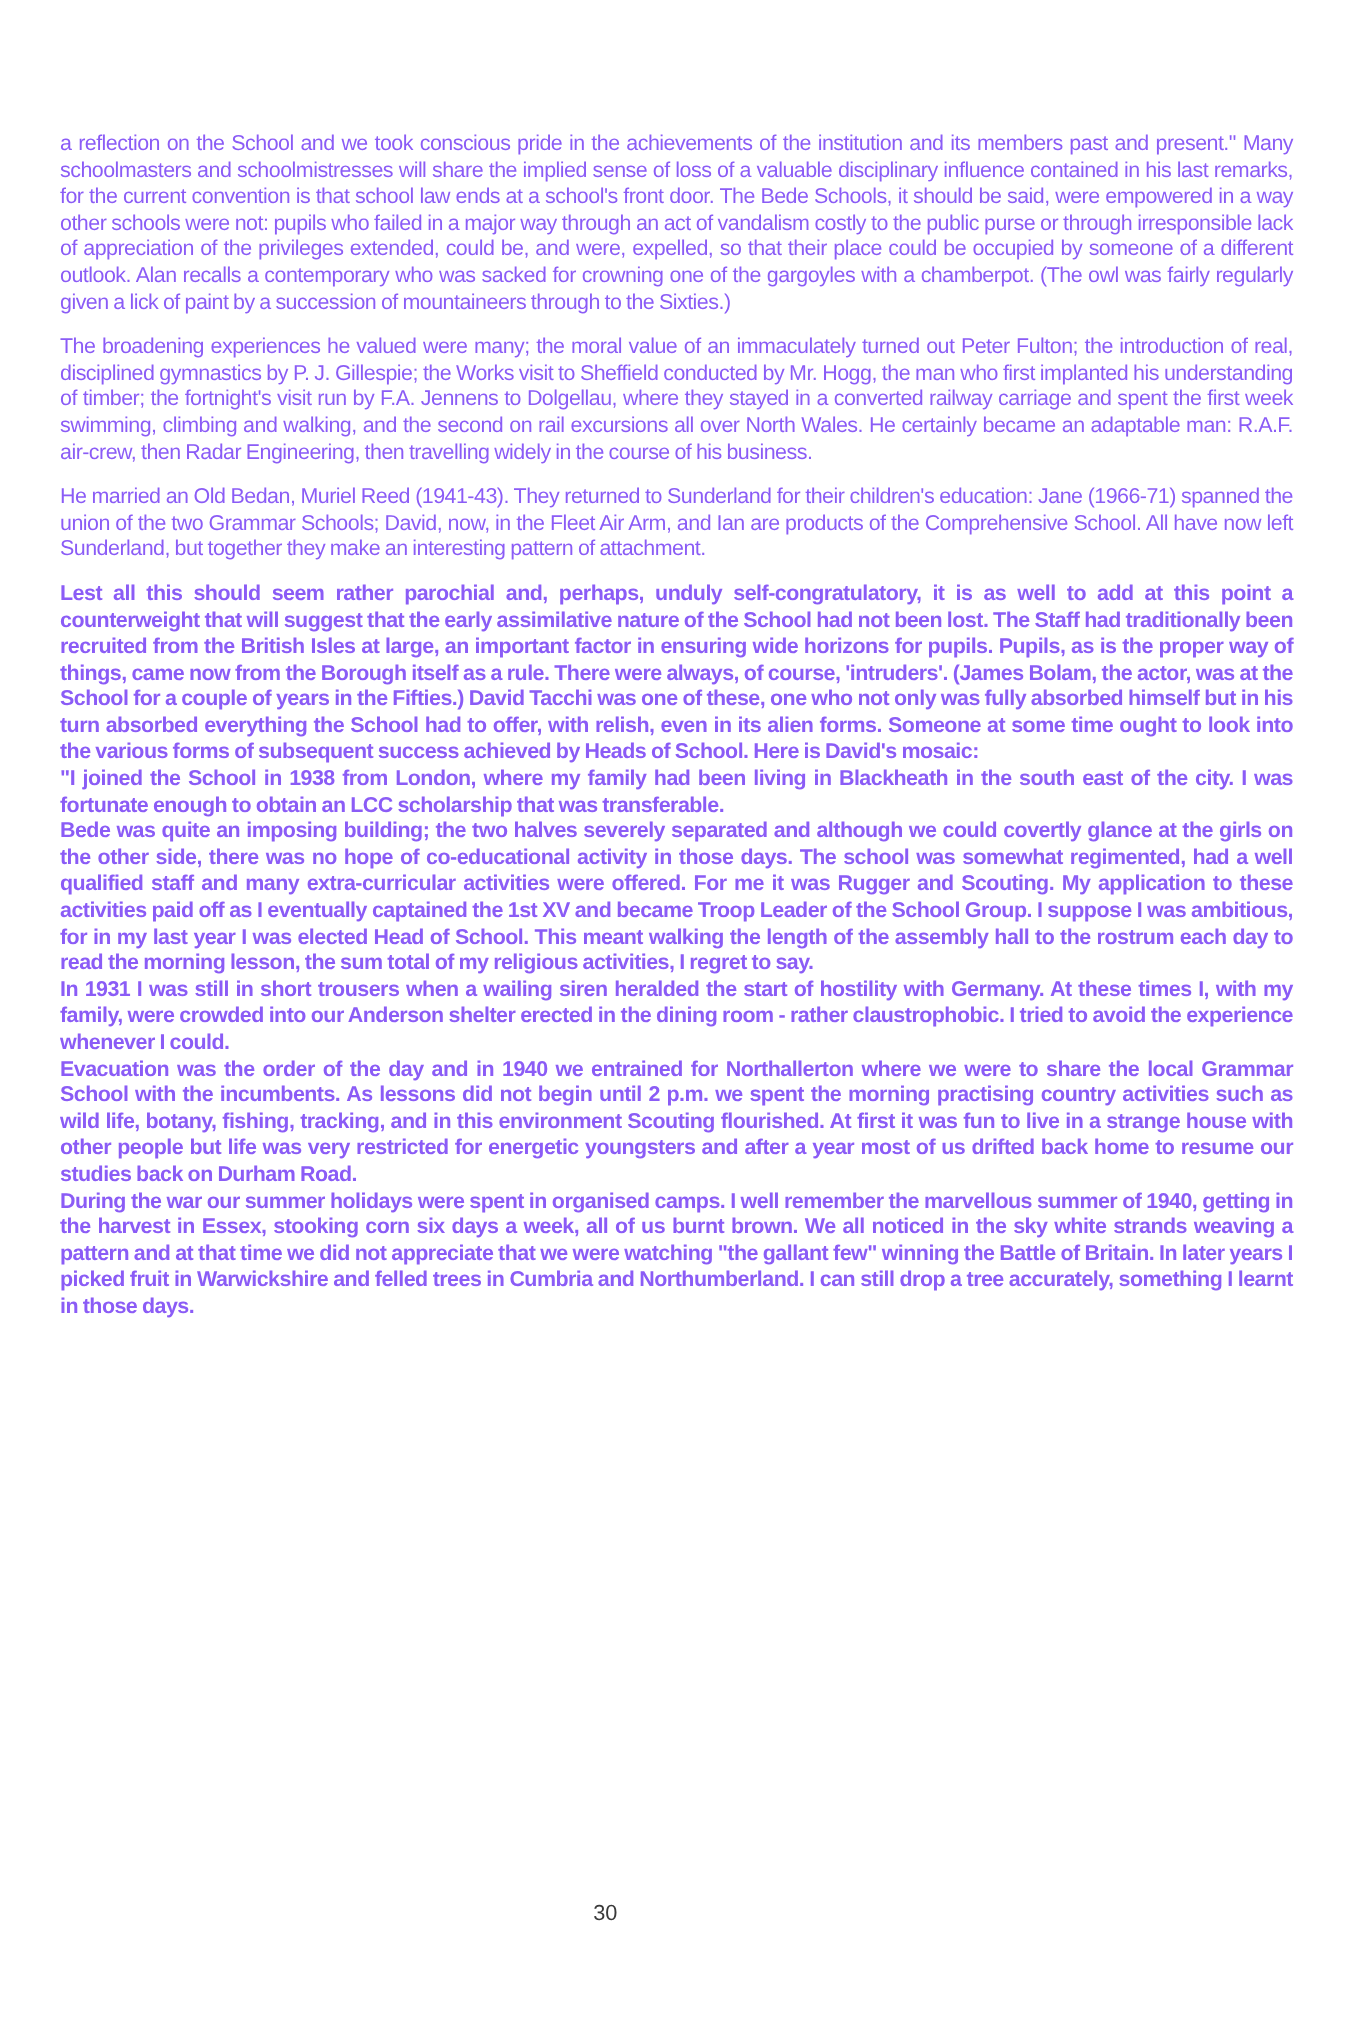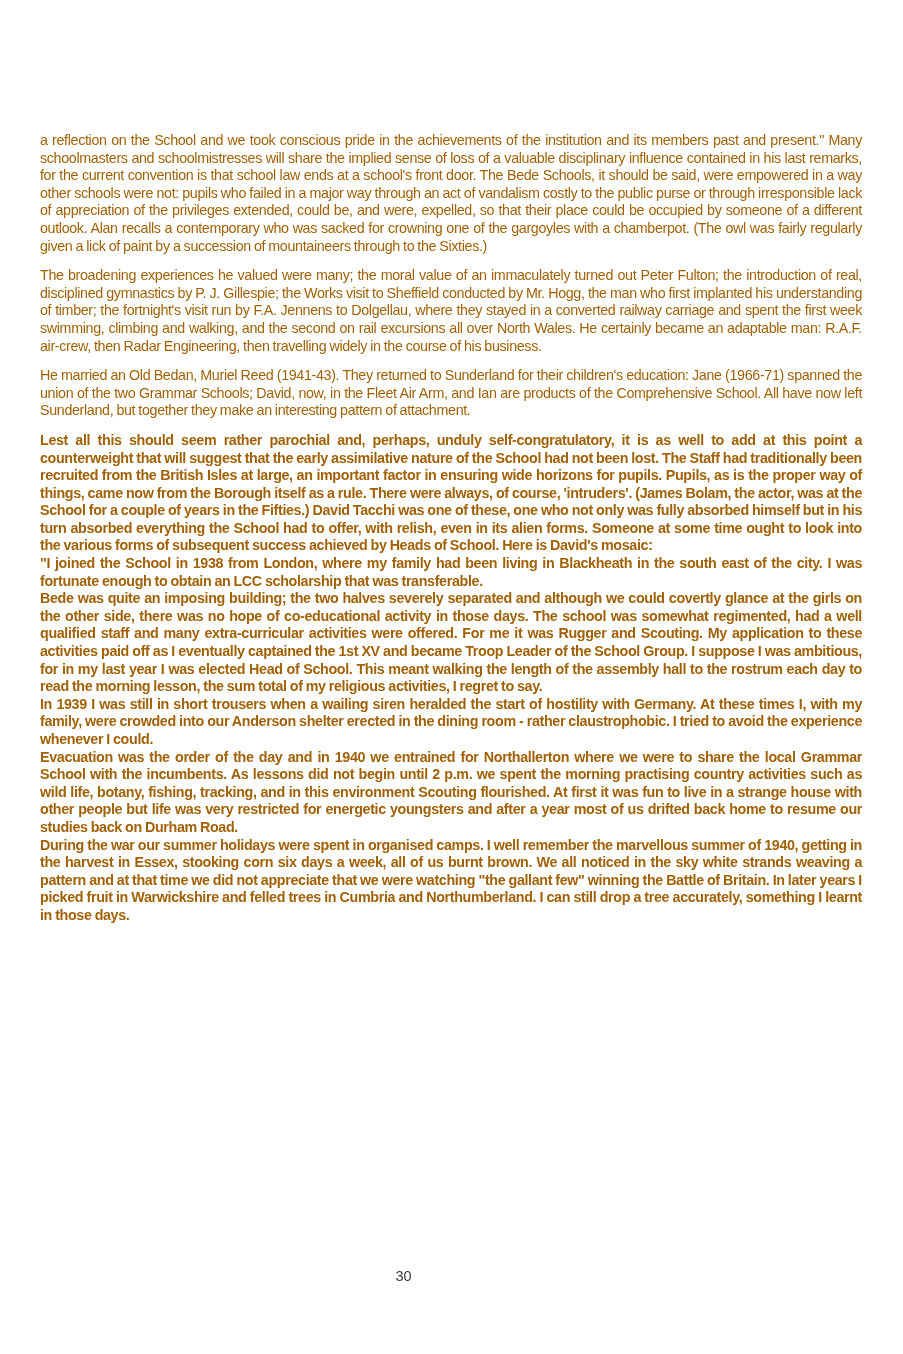--- a/index.html
+++ b/index.html
@@ -11,27 +11,26 @@
     width: 903px;
     height: 1354px;
     position: relative;
     overflow: hidden;
   }
   .page {
     position: absolute;
     left: 40px;
     top: 88px;
     width: 822px;
-    color: #a16207;
+    color: #8b5cf6;
     font-family: "Liberation Sans", sans-serif;
     font-size: 14.3px;
     line-height: 17.6px;
     letter-spacing: -0.35px;
     word-spacing: -0.5px;
-    margin-top: 44px;
   }
   .para {
     margin: 0 0 12px 0;
     text-align: justify;
   }
   .para.tight {
     margin: 0;
     font-weight: bold;
   }
   .quote-block {
@@ -52,19 +51,19 @@
 <body>
 
 <div class="page">
   <p class="para">a reflection on the School and we took conscious pride in the achievements of the institution and its members past and present."   Many schoolmasters and schoolmistresses will share the implied sense of loss of a valuable disciplinary influence contained in his last remarks, for the current convention is that school law ends at a school's front door.   The Bede Schools, it should be said, were empowered in a way other schools were not: pupils who failed in a major way through an act of vandalism costly to the public purse or through irresponsible lack of appreciation of the privileges extended, could be, and were, expelled, so that their place could be occupied by someone of a different outlook.   Alan recalls a contemporary who was sacked for crowning one of the gargoyles with a chamberpot.   (The owl was fairly regularly given a lick of paint by a succession of mountaineers through to the Sixties.)</p>
   <p class="para">The broadening experiences he valued were many; the moral value of an immaculately turned out Peter Fulton; the introduction of real, disciplined gymnastics by P. J. Gillespie; the Works visit to Sheffield conducted by Mr. Hogg, the man who first implanted his understanding of timber; the fortnight's visit run by F.A. Jennens to Dolgellau, where they stayed in a converted railway carriage and spent the first week swimming, climbing and walking, and the second on rail excursions all over North Wales. He certainly became an adaptable man: R.A.F. air-crew, then Radar Engineering, then travelling widely in the course of his business.</p>
   <p class="para">He married an Old Bedan, Muriel Reed (1941-43).   They returned to Sunderland for their children's education: Jane (1966-71) spanned the union of the two Grammar Schools; David, now, in the Fleet Air Arm, and Ian are products of the Comprehensive School.   All have now left Sunderland, but together they make an interesting pattern of attachment.</p>
   <p class="para tight">Lest all this should seem rather parochial and, perhaps, unduly self-congratulatory, it is as well to add at this point a counterweight that will suggest that the early assimilative nature of the School had not been lost.   The Staff had traditionally been recruited from the British Isles at large, an important factor in ensuring wide horizons for pupils.   Pupils, as is the proper way of things, came now from the Borough itself as a rule.   There were always, of course, 'intruders'.   (James Bolam, the actor, was at the School for a couple of years in the Fifties.)   David Tacchi was one of these, one who not only was fully absorbed himself but in his turn absorbed everything the School had to offer, with relish, even in its alien forms.   Someone at some time ought to look into the various forms of subsequent success achieved by Heads of School.   Here is David's mosaic:</p>
   <div class="quote-block">
     <p class="para tight">"I joined the School in 1938 from London, where my family had been living in Blackheath in the south east of the city.   I was fortunate enough to obtain an LCC scholarship that was transferable.</p>
     <p class="para tight">Bede was quite an imposing building; the two halves severely separated and although we could covertly glance at the girls on the other side, there was no hope of co-educational activity in those days. The school was somewhat regimented, had a well qualified staff and many extra-curricular activities were offered.   For me it was Rugger and Scouting.   My application to these activities paid off as I eventually captained the 1st XV and became Troop Leader of the School Group.   I suppose I was ambitious, for in my last year I was elected Head of School.   This meant walking the length of the assembly hall to the rostrum each day to read the morning lesson, the sum total of my religious activities, I regret to say.</p>
-    <p class="para tight">In 1939 I was still in short trousers when a wailing siren heralded the start of hostility with Germany. At these times I, with my family, were crowded into our Anderson shelter erected in the dining room - rather claustrophobic.   I tried to avoid the experience whenever I could.</p>
+    <p class="para tight">In 1931 I was still in short trousers when a wailing siren heralded the start of hostility with Germany. At these times I, with my family, were crowded into our Anderson shelter erected in the dining room - rather claustrophobic.   I tried to avoid the experience whenever I could.</p>
     <p class="para tight">Evacuation was the order of the day and in 1940 we entrained for Northallerton where we were to share the local Grammar School with the incumbents.   As lessons did not begin until 2 p.m. we spent the morning practising country activities such as wild life, botany, fishing, tracking, and in this environment Scouting flourished.   At first it was fun to live in a strange house with other people but life was very restricted for energetic youngsters and after a year most of us drifted back home to resume our studies back on Durham Road.</p>
     <p class="para tight">During the war our summer holidays were spent in organised camps.   I well remember the marvellous summer of 1940, getting in the harvest in Essex, stooking corn six days a week, all of us burnt brown. We all noticed in the sky white strands weaving a pattern and at that time we did not appreciate that we were watching "the gallant few" winning the Battle of Britain.   In later years I picked fruit in Warwickshire and felled trees in Cumbria and Northumberland. I can still drop a tree accurately, something I learnt in those days.</p>
   </div>
 </div>
 
 <div class="page-number">30</div>
 
 </body></html>

